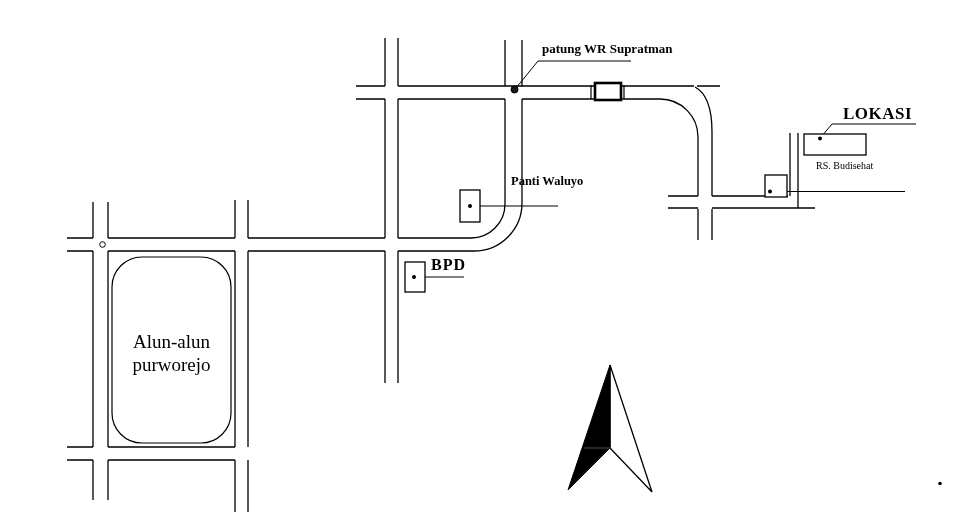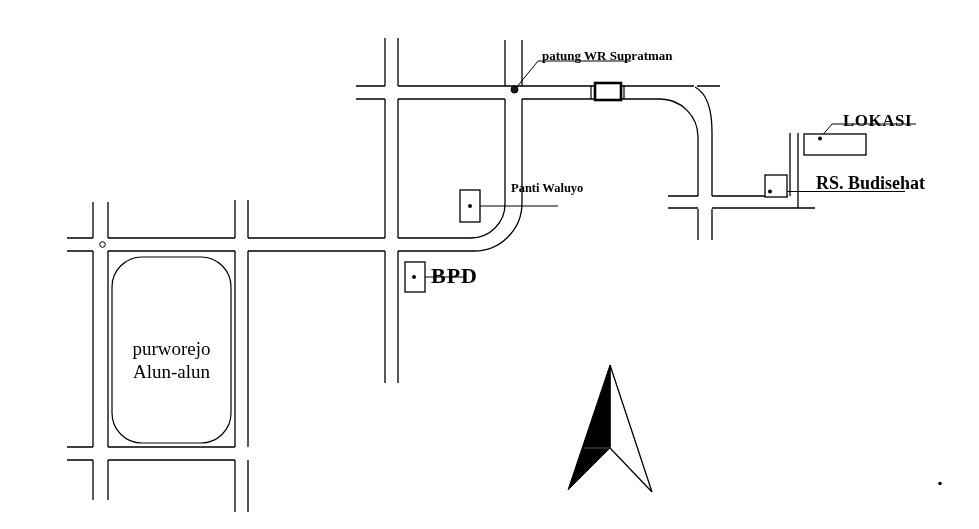--- a/index.html
+++ b/index.html
@@ -5,26 +5,26 @@
   html,body{margin:0;padding:0;background:#ffffff;}
   .canvas{
     position:relative;
     width:979px;height:529px;
     background:#ffffff;
     font-family:"Liberation Serif", serif;
     color:#000;
     overflow:hidden;
   }
   svg{position:absolute;left:0;top:0;}
-  .lbl{position:absolute;white-space:nowrap;color:#000;line-height:1.05;margin-top:7px;}
+  .lbl{position:absolute;white-space:nowrap;color:#000;line-height:1.05;}
   .lbl-statue{left:542px;top:42px;font-size:13px;font-weight:bold;}
   .lbl-lokasi{left:843px;top:105px;font-size:17px;font-weight:bold;letter-spacing:0.5px;text-align:center;}
-  .lbl-hospital{left:816px;top:167px;font-size:18px;font-weight:bold;}
+  .lbl-hospital{left:816px;top:161px;font-size:10px;font-weight:normal;}
   .lbl-panti{left:511px;top:175px;font-size:12.5px;font-weight:bold;}
-  .lbl-bpd{left:431px;top:257px;font-size:22px;font-weight:bold;letter-spacing:1px;}
+  .lbl-bpd{left:431px;top:257px;font-size:16px;font-weight:bold;letter-spacing:1px;}
   .lbl-square{left:112px;top:330px;width:119px;text-align:center;font-size:19px;font-weight:normal;line-height:23px;}
 </style>
 </head>
 <body>
 
 <div class="canvas">
 
   <svg width="979" height="529" viewBox="0 0 979 529">
 
     <g stroke="#000" stroke-width="1.3" fill="none" stroke-linecap="butt">
@@ -135,17 +135,17 @@
 
     <circle cx="940" cy="483.5" r="1.8" fill="#000"></circle>
   </svg>
 
   <div class="lbl lbl-statue">patung WR Supratman</div>
   <div class="lbl lbl-lokasi">LOKASI</div>
   <div class="lbl lbl-hospital">RS. Budisehat</div>
   <div class="lbl lbl-panti">Panti Waluyo</div>
   <div class="lbl lbl-bpd">BPD</div>
   <div class="lbl lbl-square">
+    <div>Alun-alun</div>
     <div>purworejo</div>
-    <div>Alun-alun</div>
   </div>
 
 </div>
 
 </body></html>

